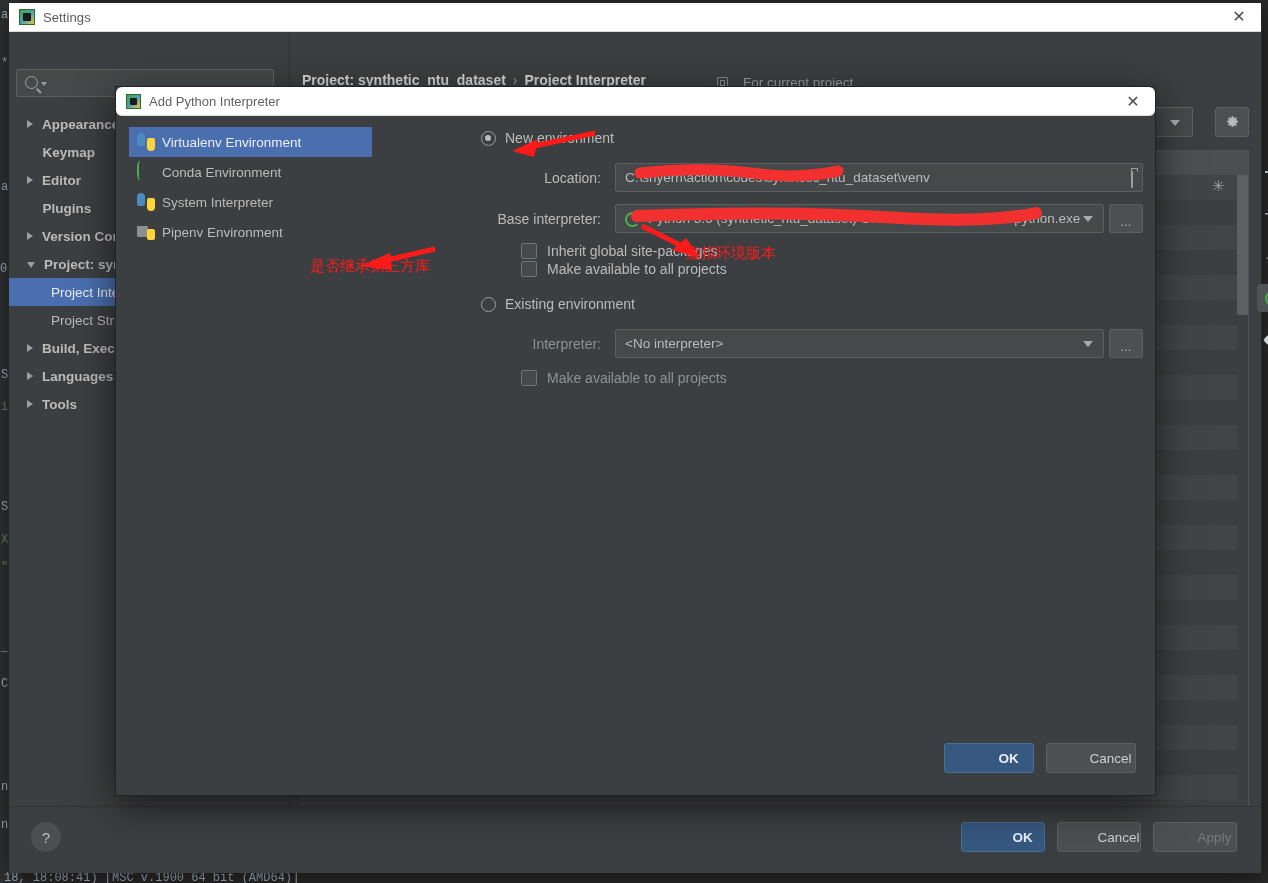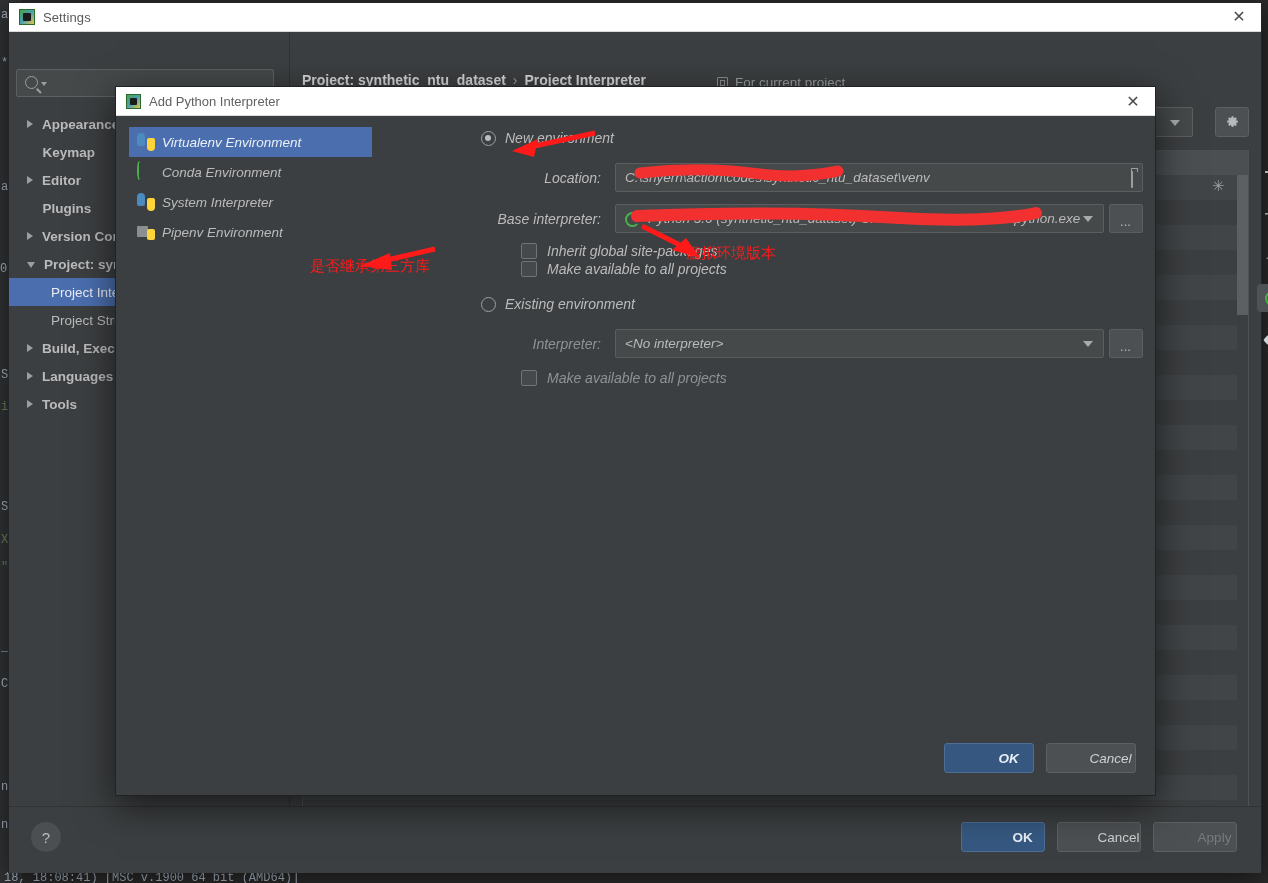--- a/index.html
+++ b/index.html
@@ -155,21 +155,21 @@
   }
   .crumbs {
     position: absolute; left: 12px; top: 40px;
     font-size: 14px; font-weight: bold; color: #d6d6d6;
     white-space: nowrap;
   }
   .crumbs .sep { color: #9a9fa2; font-weight: normal; margin: 0 7px; }
   .for-project {
     position: absolute; left: 427px; top: 43px;
     font-size: 13.5px; color: #9a9fa2;
-    display: flex; align-items: center; gap: 7px;
+    display: flex; align-items: center; gap: 15px;
     white-space: nowrap;
   }
   .copy-ico {
     width: 11px; height: 12px; border: 1.4px solid #8b9093; box-sizing: border-box;
     position: relative; border-radius: 1px;
   }
   .copy-ico::after {
     content:""; position:absolute; left:2px; top:2px; width:5px; height:6px;
     border:1.2px solid #8b9093; box-sizing:border-box; background:#3c3f41;
   }
@@ -285,37 +285,38 @@
     left: 115px; top: 86px;
     width: 1039px; height: 708px;
     background: #3c3f41;
     border: 1px solid #202224;
     box-shadow: 0 10px 36px rgba(0,0,0,0.6);
   }
   .dlg-title {
     position: relative; height: 28px; background: #ffffff;
     display: flex; align-items: center;
     border-bottom: 1px solid #dedede;
+    border-radius: 6px;
   }
   .dlg-title .ico {
     width:15px;height:15px;margin-left:10px;margin-right:8px;flex:none;
     background: linear-gradient(135deg,#4a9f4a 0%,#49a0b0 50%,#e8c547 100%);
     border:1px solid #2d6b2d; box-sizing:border-box; position:relative;
   }
   .dlg-title .ico::after{
     content:""; position:absolute; left:3px; top:3px; width:7px; height:7px;
     background:#1b1b1b; border-radius:1px;
   }
   .dlg-title .txt { font-size: 13px; color: #616161; }
   .dlg-close {
     position:absolute; right:0; top:0; width:44px; height:28px;
     display:flex;align-items:center;justify-content:center;
     font-size:16px; color:#4c4c4c;
   }
-  .dlg-body { position:absolute; left:0; right:0; top:28px; bottom:0;font-style:italic; }
+  .dlg-body { position:absolute; left:0; right:0; top:28px; bottom:0; }
 
   .env-list {
     position: absolute; left: 13px; top: 12px;
     width: 243px;
   }
   .env-item {
     height: 30px; display:flex; align-items:center;
     padding-left: 8px; color: #bbbbbb; font-size: 13.5px;
     box-sizing:border-box;
   }

